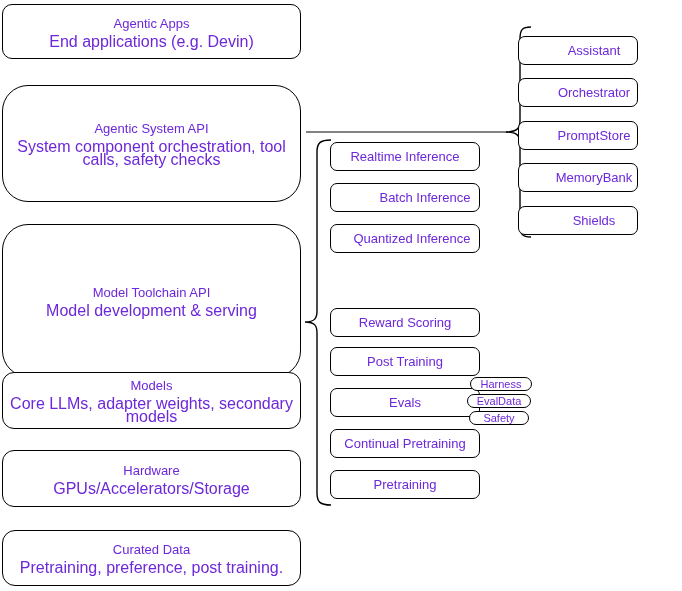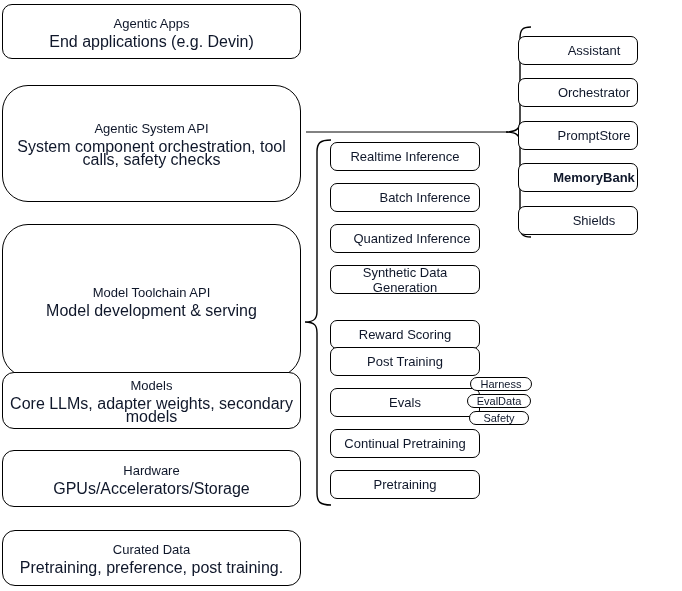--- a/index.html
+++ b/index.html
@@ -1,18 +1,18 @@
 <!DOCTYPE html>
 <html><head>
 <meta charset="utf-8">
 <style>
   html,body{margin:0;padding:0;background:#fff;}
   .stage{
     position:relative;width:682px;height:591px;background:#ffffff;overflow:hidden;
-    font-family:"Liberation Sans","DejaVu Sans",sans-serif;color:#0f172a;
+    font-family:"Liberation Sans","DejaVu Sans",sans-serif;color:#6d28d9;
   }
   .overlay{position:absolute;left:0;top:0;width:682px;height:591px;pointer-events:none;}
   .node{
     position:absolute;box-sizing:border-box;background:#fff;border:1.3px solid #000;
     display:flex;flex-direction:column;align-items:center;justify-content:center;
     text-align:center;
   }
   .node .title{font-size:13px;line-height:16px;}
   .node .subtitle{font-size:16px;line-height:13px;margin-top:3px;}
   .leaf{
@@ -27,25 +27,25 @@
   }
   
   .n-apps      {left:2px;top:4px;  width:299px;height:55px; border-radius:10px;}
   .n-sysapi    {left:2px;top:85px; width:299px;height:117px;border-radius:26px;}
   .n-toolchain {left:2px;top:224px;width:299px;height:153px;border-radius:26px;}
   .n-models    {left:2px;top:372px;width:299px;height:57px; border-radius:12px;}
   .n-hardware  {left:2px;top:450px;width:299px;height:57px; border-radius:12px;}
   .n-data      {left:2px;top:530px;width:299px;height:56px; border-radius:13px;}
   
   .mid{left:330px;width:150px;height:29px;}
-  .m0{top:142px;} .m1{top:183px;padding-left:40px;} .m2{top:224px;padding-left:14px;} .m3{top:265px;} .m4{top:320px;}
+  .m0{top:142px;} .m1{top:183px;padding-left:40px;} .m2{top:224px;padding-left:14px;} .m3{top:265px;} .m4{top:308px;}
   .m5{top:347px;} .m6{top:388px;} .m7{top:429px;} .m8{top:470px;text-align:center;}
   
   .rgt{left:518px;width:120px;height:29px;padding-left:32px;}
-  .r0{top:36px;} .r1{top:78px;} .r2{top:121px;} .r3{top:163px;font-weight:bold;} .r4{top:206px;}
+  .r0{top:36px;} .r1{top:78px;} .r2{top:121px;} .r3{top:163px;} .r4{top:206px;}
   
   .p0{left:470px;top:377px;width:62px;height:14px;}
   .p1{left:467px;top:394px;width:64px;height:14px;}
   .p2{left:469px;top:411px;width:60px;height:14px;}
 </style>
 </head>
 <body>
 
 <div class="stage">
 
@@ -76,21 +76,20 @@
     <div class="subtitle">GPUs/Accelerators/Storage</div>
   </div>
   <div class="node n-data">
     <div class="title">Curated Data</div>
     <div class="subtitle">Pretraining, preference, post training.</div>
   </div>
 
   <div class="leaf mid m0">Realtime Inference</div>
   <div class="leaf mid m1">Batch Inference</div>
   <div class="leaf mid m2">Quantized Inference</div>
-  <div class="leaf mid m3">Synthetic Data Generation</div>
   <div class="leaf mid m4">Reward Scoring</div>
   <div class="leaf mid m5">Post Training</div>
   <div class="leaf mid m6">Evals</div>
   <div class="leaf mid m7">Continual Pretraining</div>
   <div class="leaf mid m8">Pretraining</div>
 
   <div class="pill p0">Harness</div>
   <div class="pill p1">EvalData</div>
   <div class="pill p2">Safety</div>
 

